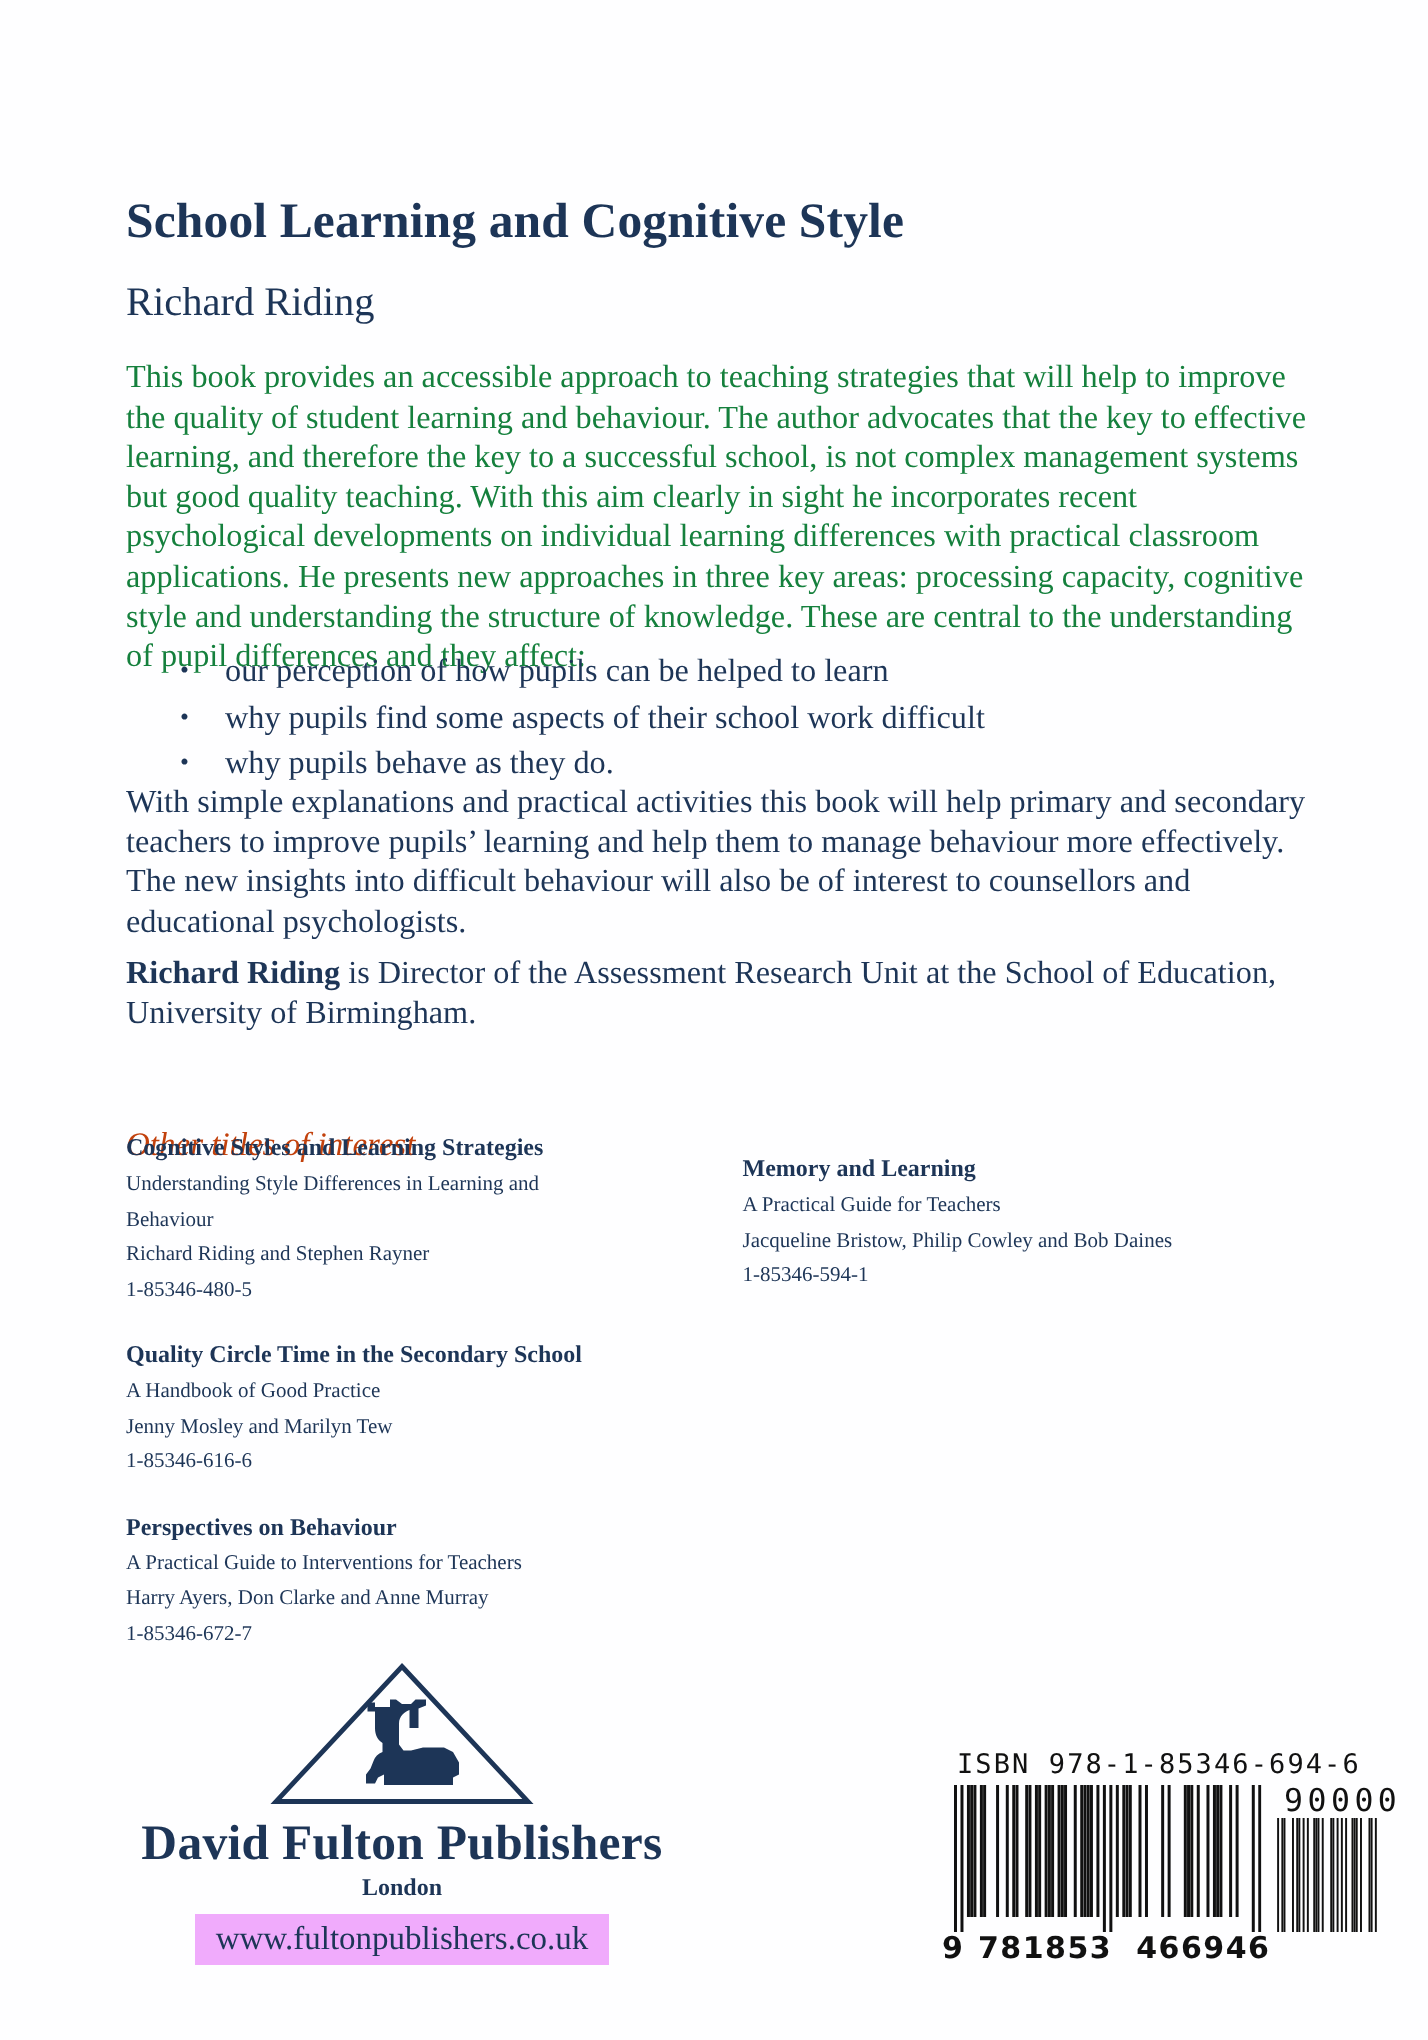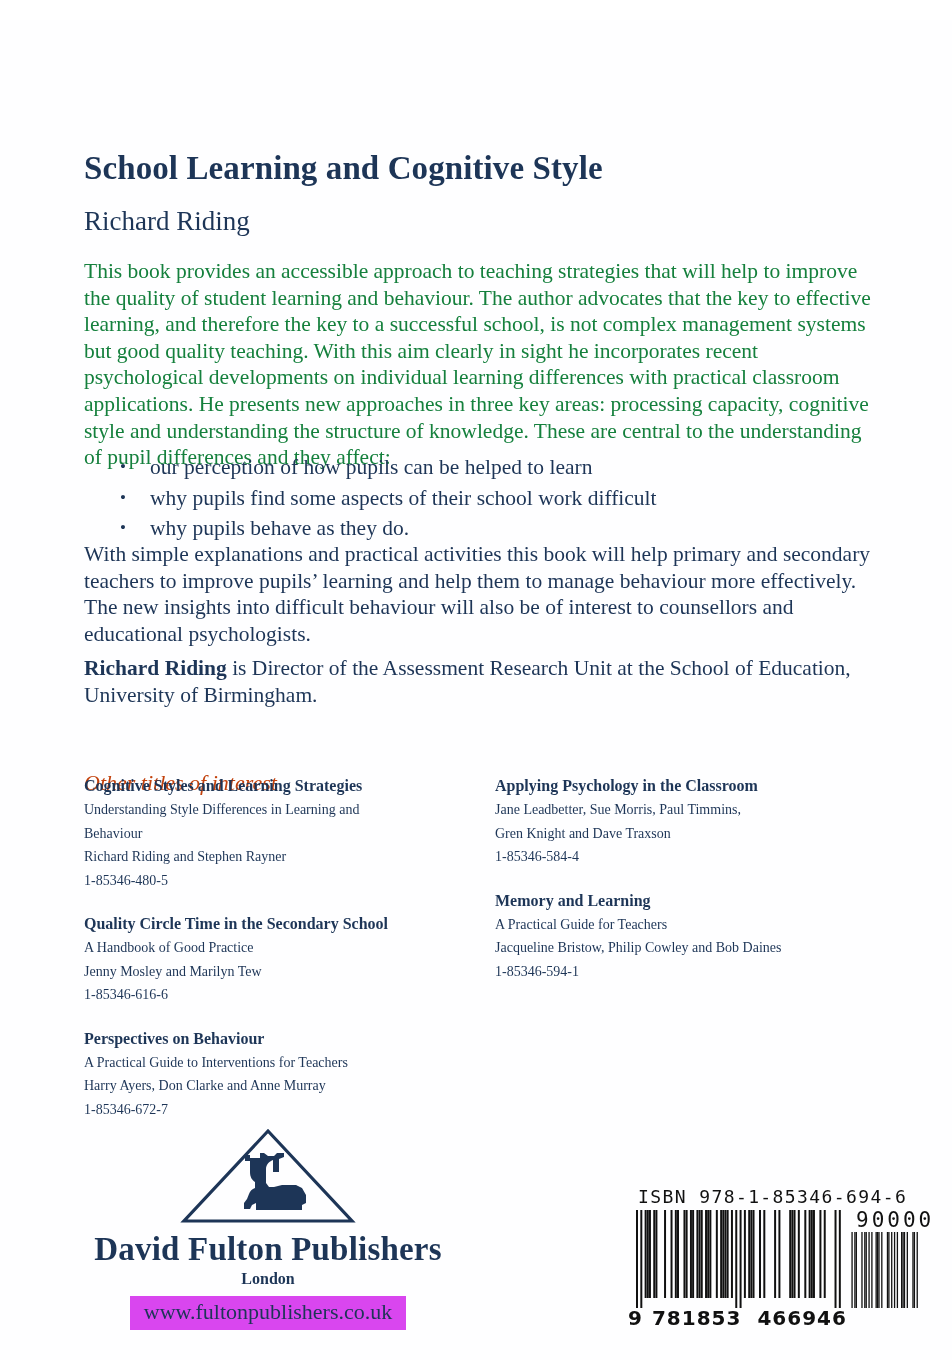--- a/index.html
+++ b/index.html
@@ -12,21 +12,20 @@
     height: 1360px;
     position: relative;
     font-family: "Liberation Serif", "DejaVu Serif", serif;
     color: #1f3a5f;
     overflow: hidden;
   }
   .page {
     position: absolute;
     inset: 0;
     background: #fefeff;
-    margin-top: 20px;
   }
 
   
   .title {
     position: absolute;
     left: 84px;
     top: 130px;
     width: 800px;
     font-size: 33px;
     font-weight: bold;
@@ -162,21 +161,21 @@
   }
   .publisher-city {
     font-size: 16px;
     font-weight: bold;
     color: #1d3557;
     margin-top: 2px;
   }
   .url-box {
     display: inline-block;
     margin-top: 8px;
-    background: #d946ef;
+    background: #f0abfc;
     color: #1d3557;
     font-size: 22px;
     padding: 3px 14px 4px 14px;
     line-height: 1.22;
   }
 
   
   .barcode-block {
     position: absolute;
     left: 628px;
@@ -289,26 +288,20 @@
         <div class="t-name">Perspectives on Behaviour</div>
         <div class="t-line">A Practical Guide to Interventions for Teachers</div>
         <div class="t-line">Harry Ayers, Don Clarke and Anne Murray</div>
         <div class="t-line">1-85346-672-7</div>
       </div>
 
     </div>
 
     <div class="col col-right">
 
-      <div class="title-entry">
-        <div class="t-name">Applying Psychology in the Classroom</div>
-        <div class="t-line">Jane Leadbetter, Sue Morris, Paul Timmins,</div>
-        <div class="t-line">Gren Knight and Dave Traxson</div>
-        <div class="t-line">1-85346-584-4</div>
-      </div>
 
       <div class="title-entry" style="margin-top:14px;">
         <div class="t-name">Memory and Learning</div>
         <div class="t-line">A Practical Guide for Teachers</div>
         <div class="t-line">Jacqueline Bristow, Philip Cowley and Bob Daines</div>
         <div class="t-line">1-85346-594-1</div>
       </div>
 
     </div>
 

